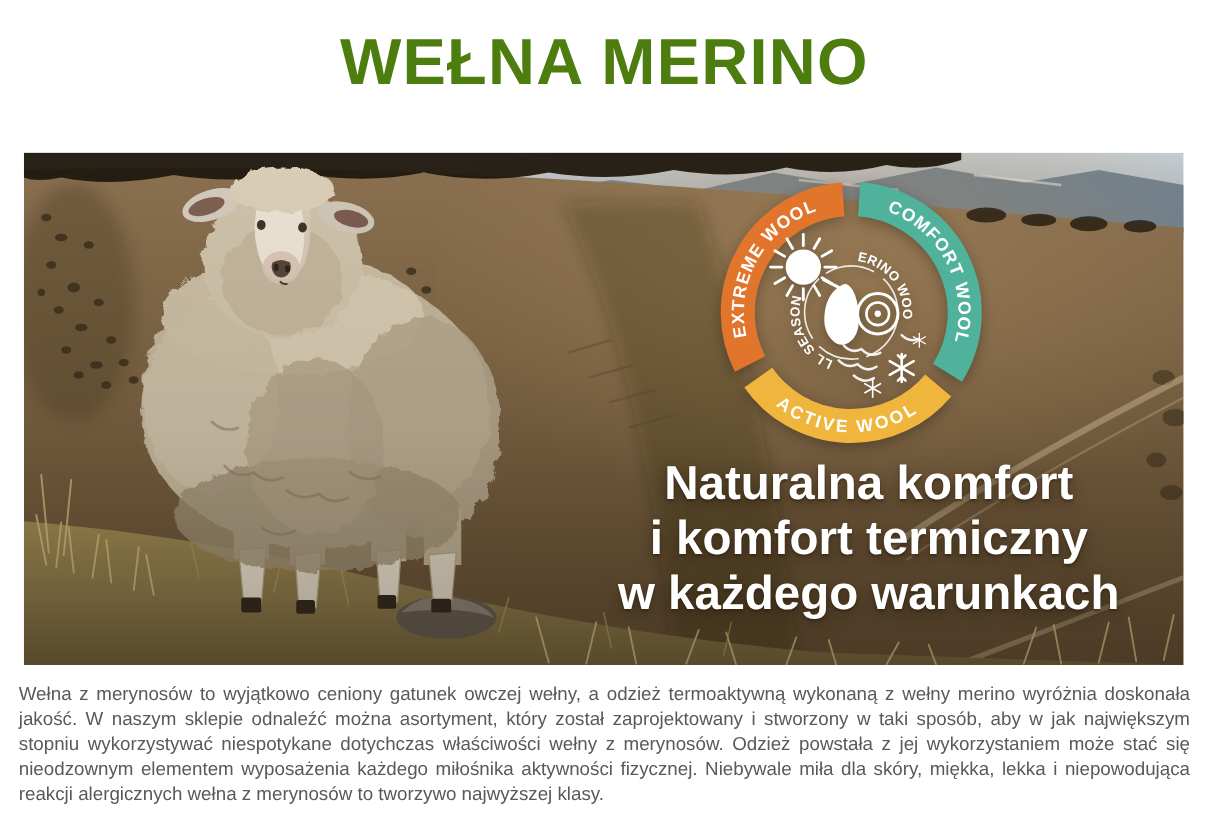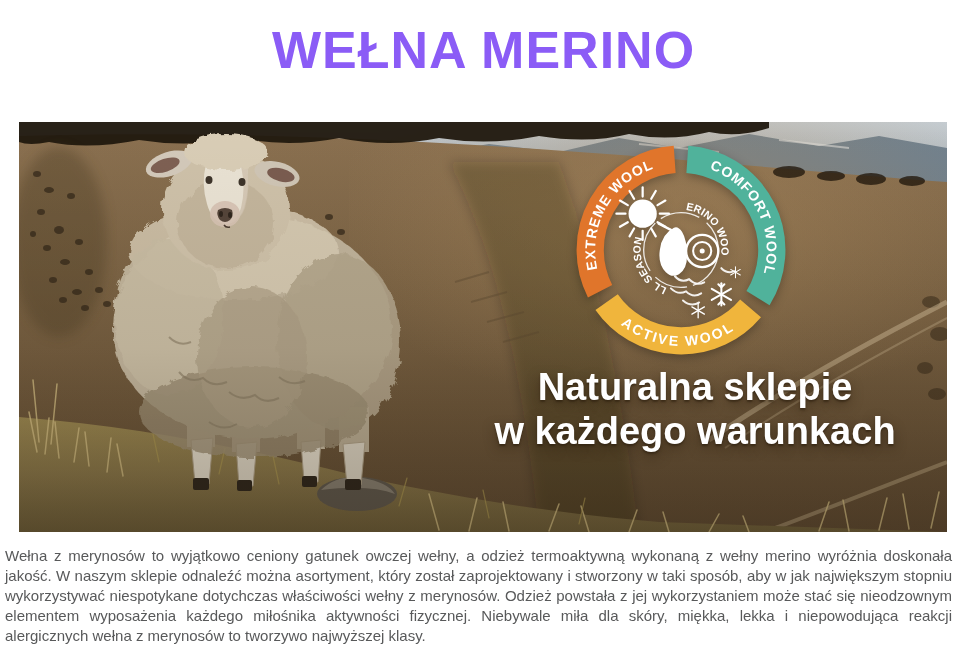--- a/index.html
+++ b/index.html
@@ -1,34 +1,34 @@
 <!DOCTYPE html>
 <html><head>
 <meta charset="utf-8">
 <style>
   html,body{margin:0;padding:0;background:#ffffff;}
   .page{position:relative;width:967px;height:665px;background:#ffffff;overflow:hidden;
         font-family:"Liberation Sans",sans-serif;}
   .title{position:absolute;top:20px;left:0;width:100%;margin:0;text-align:center;
-         font-size:52px;font-weight:600;letter-spacing:1px;color:#8b5cf6;
+         font-size:52px;font-weight:600;letter-spacing:1px;color:#4d7c0f;
          font-family:"Liberation Sans",sans-serif;}
   .hero{position:absolute;left:19px;top:122px;width:928px;height:410px;overflow:hidden;}
   .scene{position:absolute;left:0;top:0;width:928px;height:410px;display:block;}
   .badge{position:absolute;left:551px;top:17px;width:222px;height:222px;
          filter:drop-shadow(0 3px 5px rgba(0,0,0,.28));}
   .badge .seg{fill:none;stroke-width:27;stroke-linecap:butt;}
   .badge .ringlabel{fill:#ffffff;font-family:"Liberation Sans",sans-serif;
          font-size:14px;font-weight:bold;letter-spacing:1.5px;}
   .badge .innerlabel{fill:#ffffff;font-family:"Liberation Sans",sans-serif;
          font-size:10.5px;font-weight:bold;letter-spacing:.8px;}
   .headline{position:absolute;left:416px;top:243px;width:520px;text-align:center;
             font-size:38px;line-height:44px;font-weight:700;color:#ffffff;
             font-family:"Liberation Sans",sans-serif;
             text-shadow:0 2px 2px rgba(43,30,13,.6),0 5px 12px rgba(43,30,13,.55);}
-  .copy{position:absolute;left:5px;right:15px;top:546px;margin:0;
+  .copy{position:absolute;left:15px;right:15px;top:546px;margin:0;
         font-size:15px;line-height:20px;color:#58595a;text-align:justify;
         font-family:"Liberation Sans",sans-serif;}
 </style>
 </head>
 <body>
 
 <div class="page">
 
   <h1 class="title">WEŁNA MERINO</h1>
 
@@ -304,20 +304,21 @@
         </g>
         <g transform="translate(164,132) scale(.5)">
           <line x1="0" y1="-11" x2="0" y2="11"></line>
           <line x1="0" y1="-11" x2="0" y2="11" transform="rotate(60)"></line>
           <line x1="0" y1="-11" x2="0" y2="11" transform="rotate(120)"></line>
         </g>
       </g>
     </svg>
 
     <div class="headline">
-      <div>Naturalna sklepie</div>
+      <div>Naturalna komfort</div>
+      <div>i komfort termiczny</div>
       <div>w każdego warunkach</div>
     </div>
   </div>
 
   <p class="copy">Wełna z merynosów to wyjątkowo ceniony gatunek owczej wełny, a odzież termoaktywną wykonaną z wełny merino wyróżnia doskonała jakość. W naszym sklepie odnaleźć można asortyment, który został zaprojektowany i stworzony w taki sposób, aby w jak największym stopniu wykorzystywać niespotykane dotychczas właściwości wełny z merynosów. Odzież powstała z jej wykorzystaniem może stać się nieodzownym elementem wyposażenia każdego miłośnika aktywności fizycznej. Niebywale miła dla skóry, miękka, lekka i niepowodująca reakcji alergicznych wełna z merynosów to tworzywo najwyższej klasy.</p>
 
 </div>
 
 </body></html>

